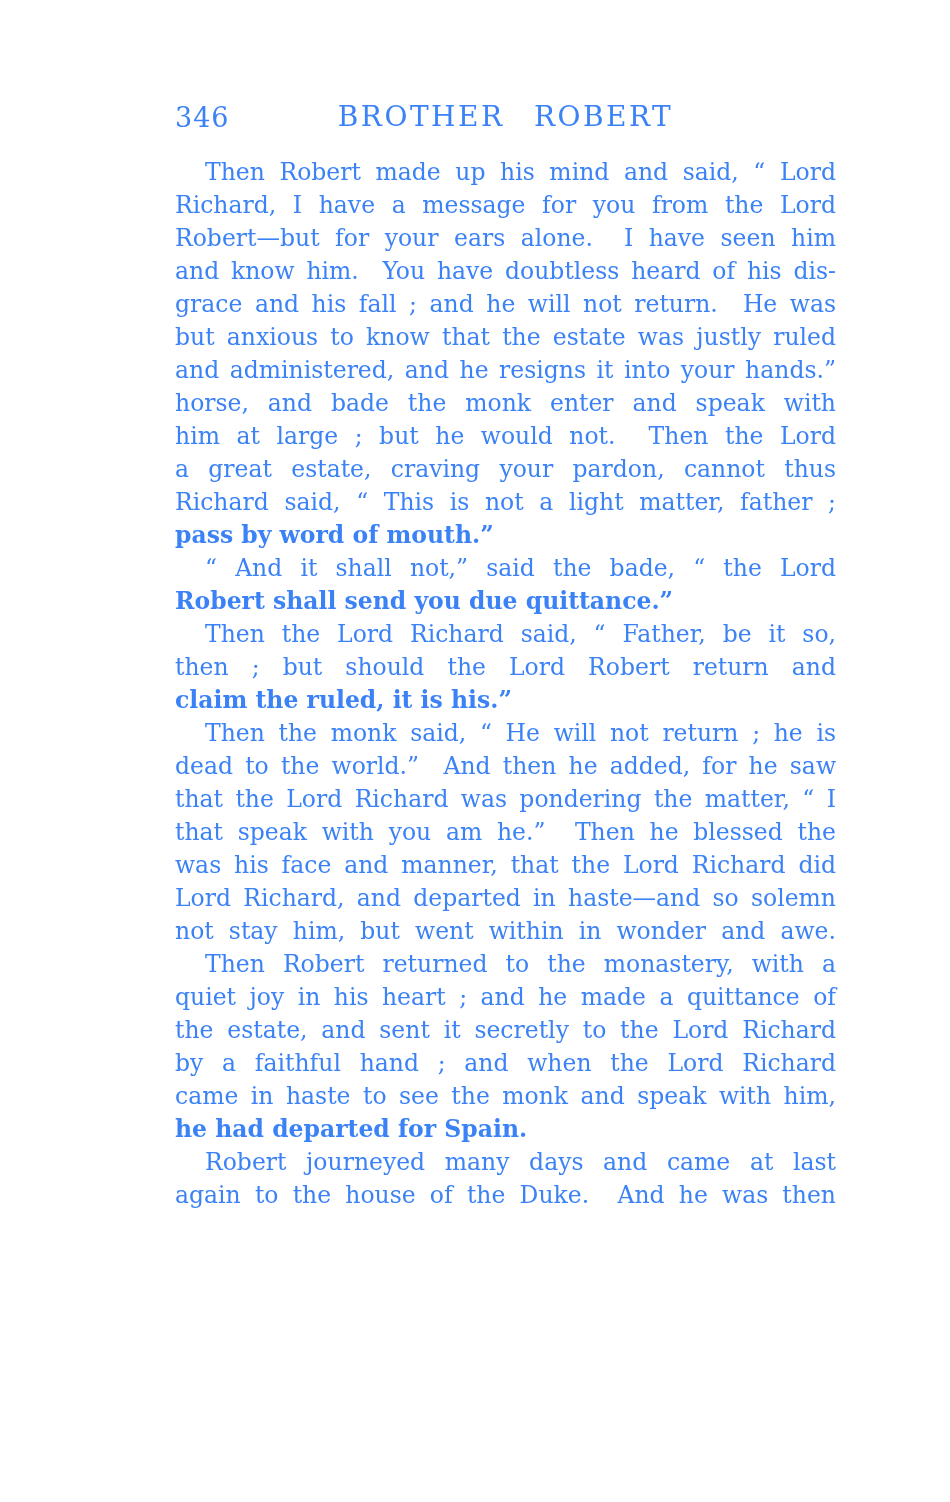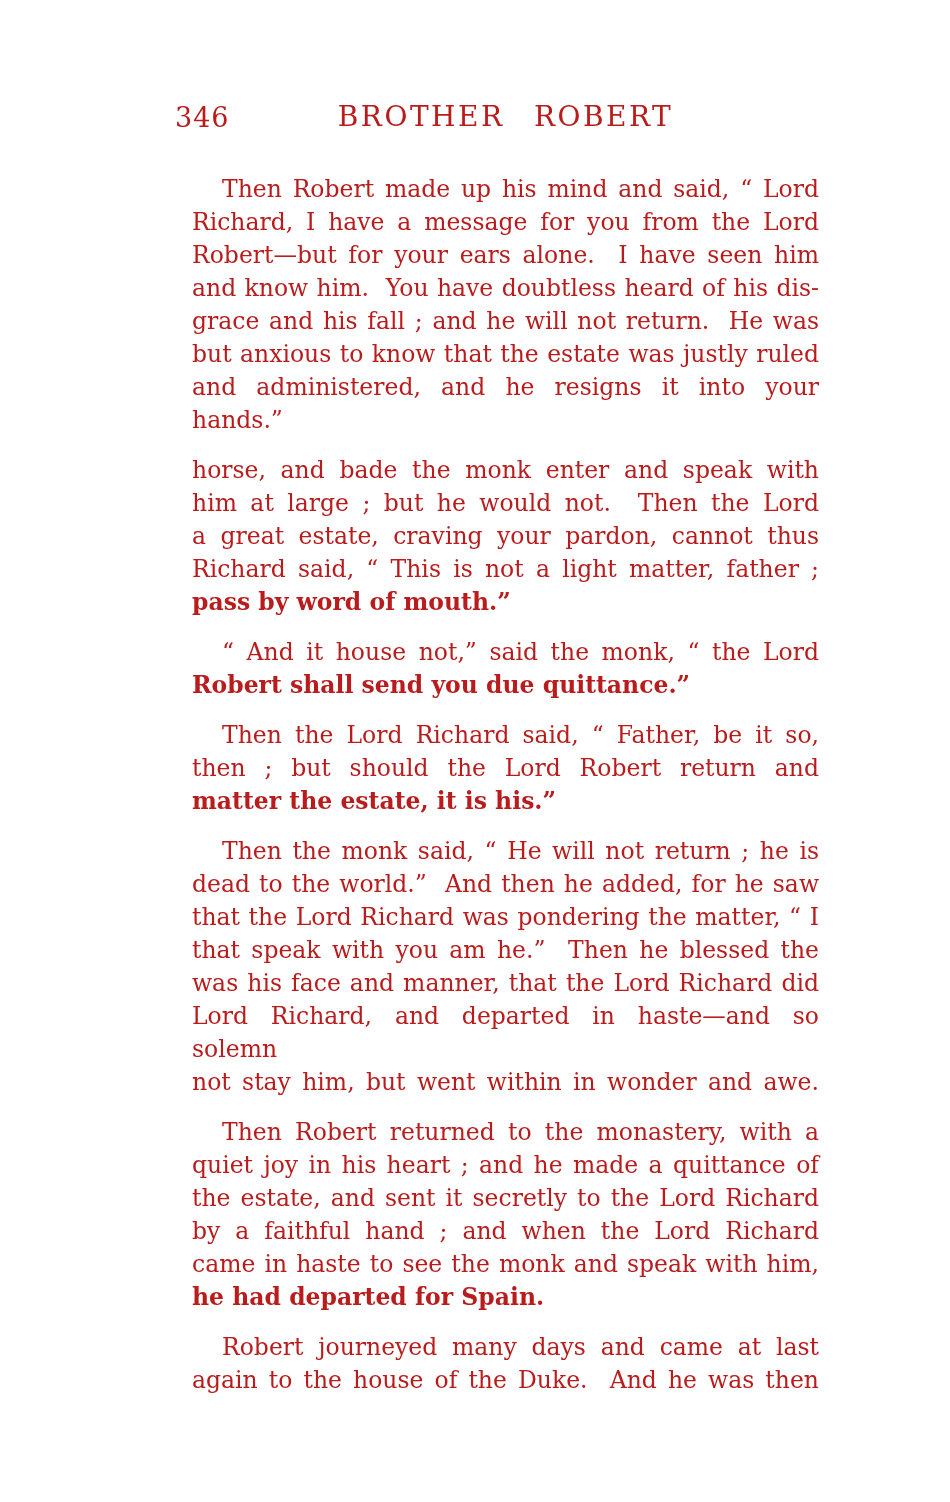--- a/index.html
+++ b/index.html
@@ -5,21 +5,21 @@
   html, body {
     margin: 0;
     padding: 0;
     background: #ffffff;
   }
   .page {
     position: relative;
     width: 950px;
     height: 1502px;
     background: #ffffff;
-    color: #b91c1c;
+    color: #3b82f6;
     font-family: "DejaVu Serif", "Liberation Serif", serif;
     overflow: hidden;
   }
   .header-row {
     position: absolute;
     top: 100px;
     left: 175px;
     width: 661px;
     height: 36px;
   }
@@ -39,21 +39,21 @@
   }
   .text-block {
     position: absolute;
     top: 156px;
     left: 175px;
     width: 661px;
     font-size: 23.5px;
     line-height: 33px;
   }
   .paragraph {
-    margin: 17px;
+    margin: 0;
   }
   .line {
     text-align: justify;
     text-align-last: justify;
     -moz-text-align-last: justify;
     white-space: normal;
   }
   .line.indent {
     text-indent: 30px;
   }
@@ -82,27 +82,27 @@
         <div class="line">and administered, and he resigns it into your hands.”</div>
       </div>
       <div class="paragraph">
         <div class="line">horse, and bade the monk enter and speak with</div>
         <div class="line">him at large ; but he would not.&nbsp; Then the Lord</div>
         <div class="line">a great estate, craving your pardon, cannot thus</div>
         <div class="line">Richard said, “ This is not a light matter, father ;</div>
         <div class="line ragged">pass by word of mouth.”</div>
       </div>
       <div class="paragraph">
-        <div class="line indent">“ And it house not,” said the monk, “ the Lord</div>
+        <div class="line indent">“ And it shall not,” said the bade, “ the Lord</div>
         <div class="line ragged">Robert shall send you due quittance.”</div>
       </div>
       <div class="paragraph">
         <div class="line indent">Then the Lord Richard said, “ Father, be it so,</div>
         <div class="line">then ; but should the Lord Robert return and</div>
-        <div class="line ragged">matter the estate, it is his.”</div>
+        <div class="line ragged">claim the ruled, it is his.”</div>
       </div>
       <div class="paragraph">
         <div class="line indent">Then the monk said, “ He will not return ; he is</div>
         <div class="line">dead to the world.”&nbsp; And then he added, for he saw</div>
         <div class="line">that the Lord Richard was pondering the matter, “ I</div>
         <div class="line">that speak with you am he.”&nbsp; Then he blessed the</div>
         <div class="line">was his face and manner, that the Lord Richard did</div>
         <div class="line">Lord Richard, and departed in haste—and so solemn</div>
         <div class="line">not stay him, but went within in wonder and awe.</div>
       </div>

